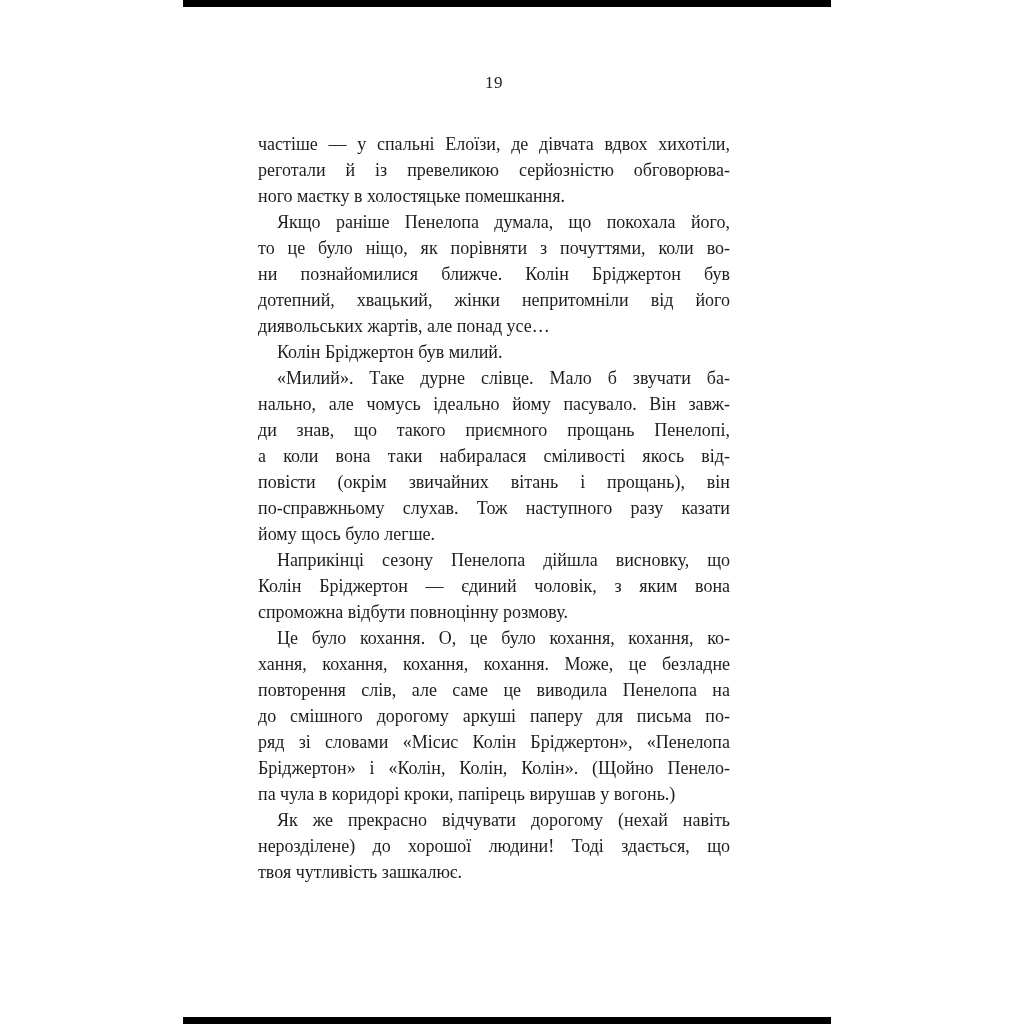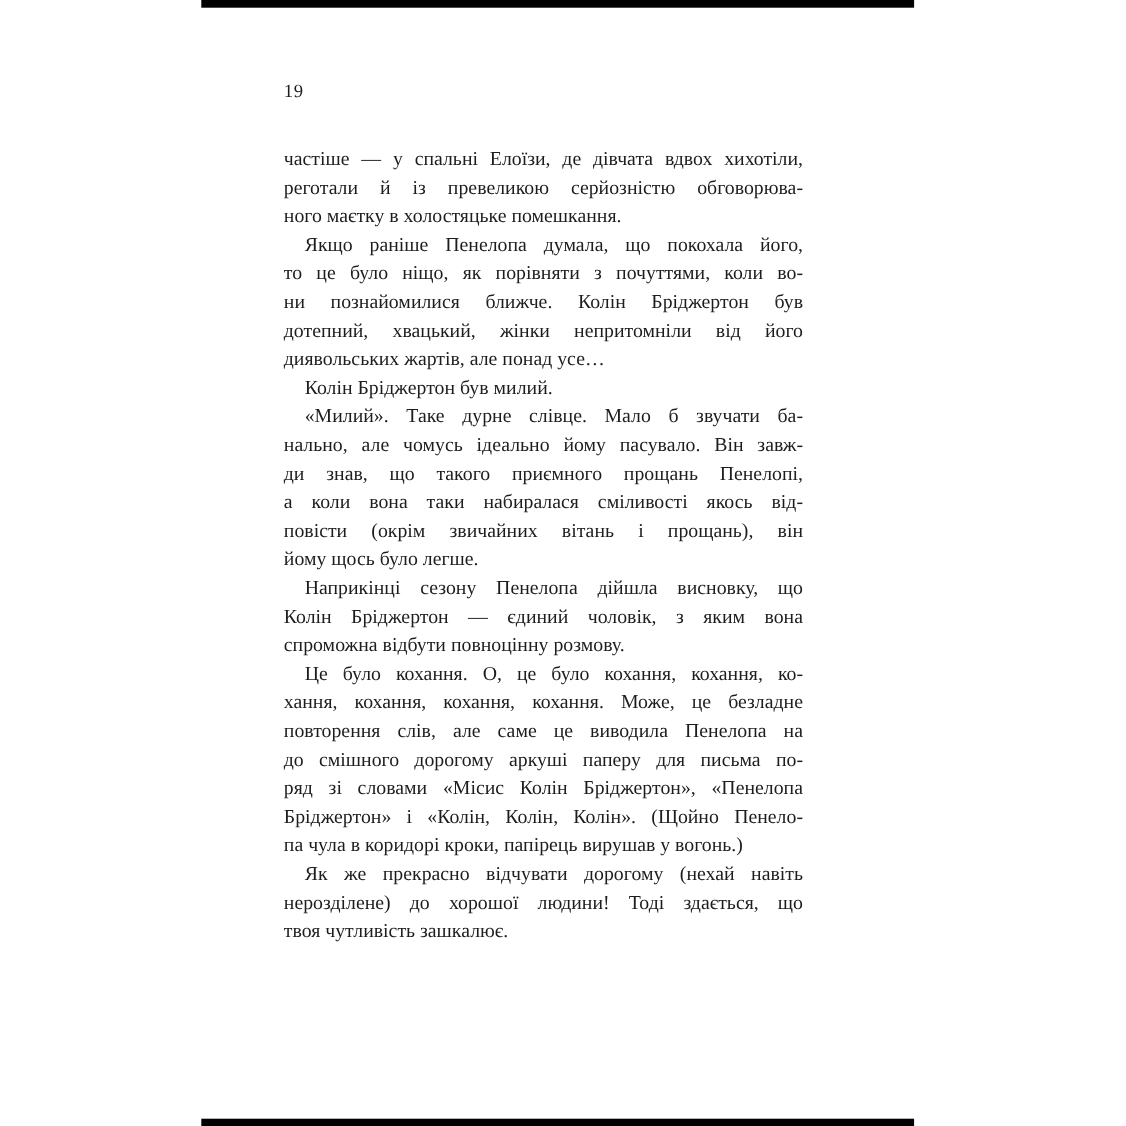--- a/index.html
+++ b/index.html
@@ -15,21 +15,21 @@
     color:var(--ink);
   }
   .edge-bar{
     position:absolute;left:183px;width:648px;height:7px;
     background:var(--bar);
   }
   .edge-bar.top{top:0;}
   .edge-bar.bottom{bottom:0;}
   .page-number{
     position:absolute;left:258px;top:74px;width:472px;
-    text-align:left;font-size:17px;line-height:18px;
+    text-align:center;font-size:17px;line-height:18px;
     letter-spacing:0.5px;
   }
   .text-block{
     position:absolute;left:258px;top:131px;width:472px;
     font-size:18px;
   }
   .line{
     line-height:26px;height:26px;white-space:normal;
     text-align:justify;text-align-last:justify;
     overflow:visible;
@@ -60,20 +60,21 @@
     </div>
     <div class="paragraph">
       <div class="line indent p-end">Колін Бріджертон був милий.</div>
     </div>
     <div class="paragraph">
       <div class="line indent">«Милий». Таке дурне слівце. Мало б звучати ба-</div>
       <div class="line">нально, але чомусь ідеально йому пасувало. Він завж-</div>
       <div class="line">ди знав, що такого приємного прощань Пенелопі,</div>
       <div class="line">а коли вона таки набиралася сміливості якось від-</div>
       <div class="line">повісти (окрім звичайних вітань і прощань), він</div>
+      <div class="line">по-справжньому слухав. Тож наступного разу казати</div>
       <div class="line p-end">йому щось було легше.</div>
     </div>
     <div class="paragraph">
       <div class="line indent">Наприкінці сезону Пенелопа дійшла висновку, що</div>
       <div class="line">Колін Бріджертон — єдиний чоловік, з яким вона</div>
       <div class="line p-end">спроможна відбути повноцінну розмову.</div>
     </div>
     <div class="paragraph">
       <div class="line indent">Це було кохання. О, це було кохання, кохання, ко-</div>
       <div class="line">хання, кохання, кохання, кохання. Може, це безладне</div>

